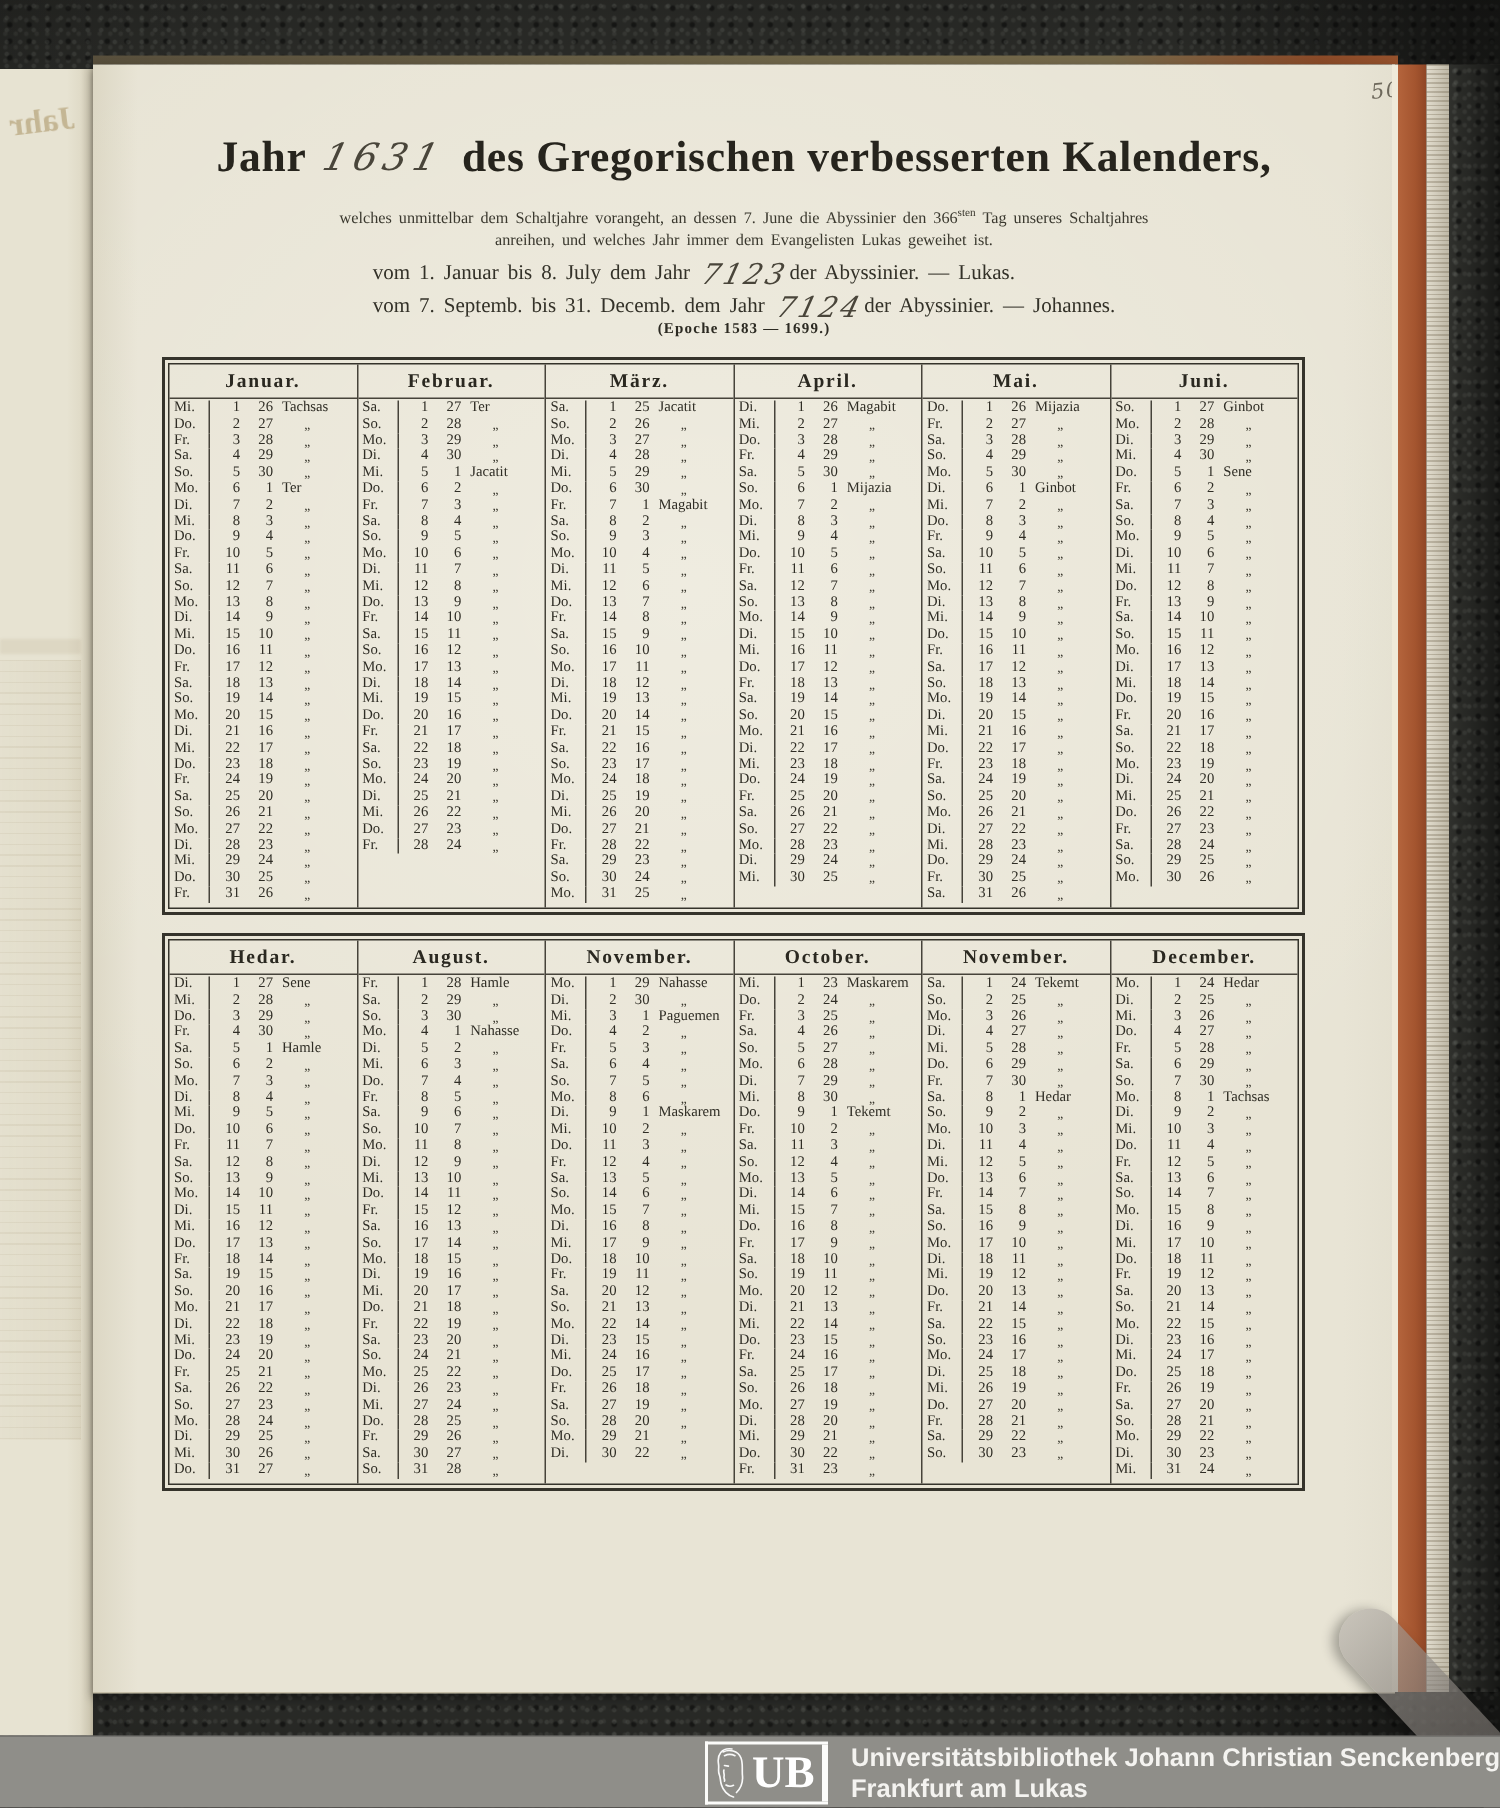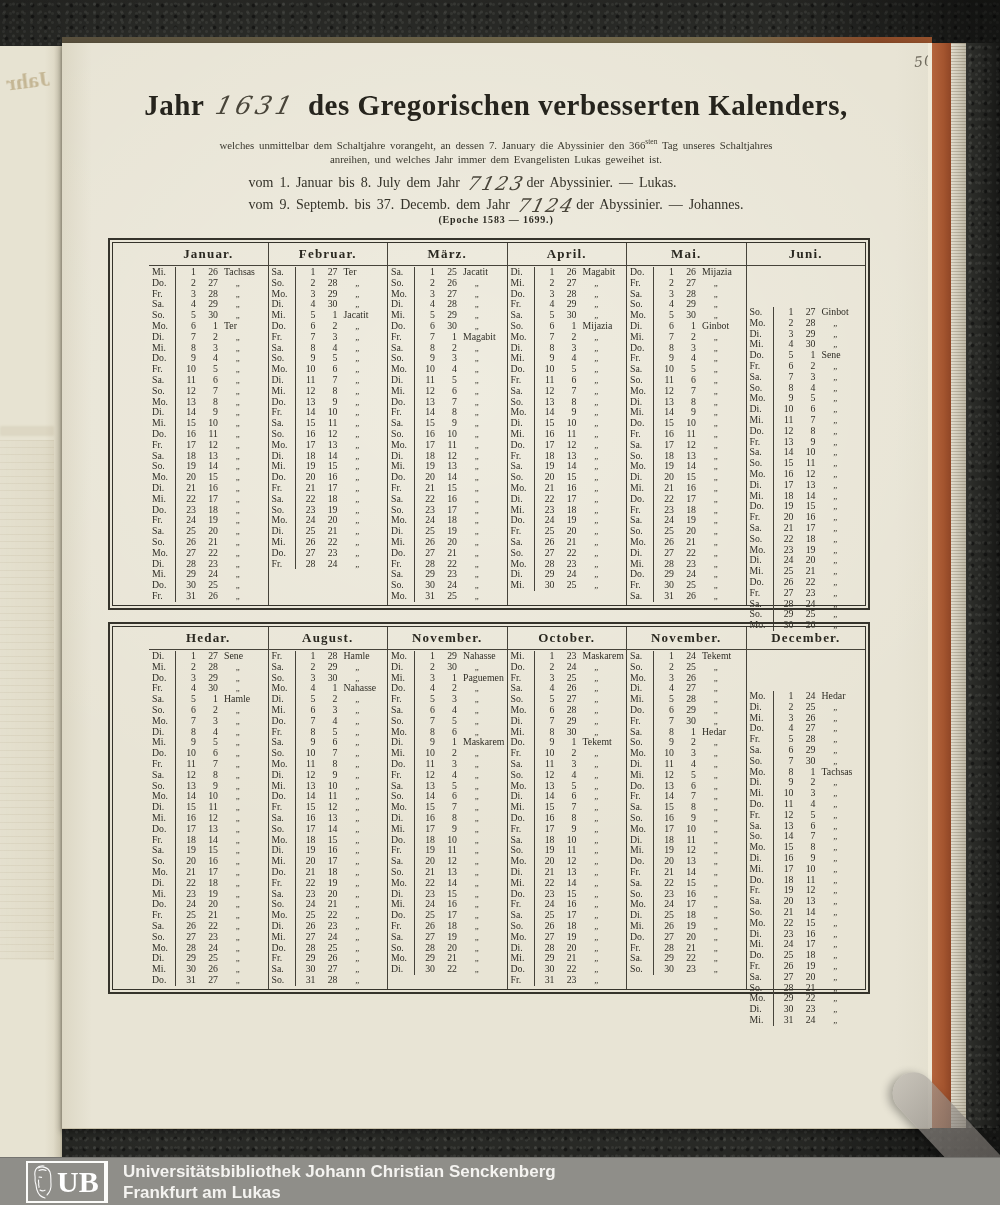--- a/index.html
+++ b/index.html
@@ -52,23 +52,23 @@
   .subtitle sup{font-size:7.5px;}
   .vom{position:absolute;top:128px;left:0;width:100%;text-align:center;}
   .vom-inner{display:inline-block;text-align:left;font-size:14px;line-height:19.5px;
     color:#333128;word-spacing:2.5px;white-space:nowrap;}
   .epoche{position:absolute;top:171px;left:0;width:100%;text-align:center;
     font-size:10px;font-weight:bold;color:#2c2a22;letter-spacing:.8px;}
   
   .cal-outer{position:absolute;left:46px;width:762px;border:2px solid #35332b;padding:2px;box-sizing:border-box;}
   .cal-outer.t1{top:195px;}
   .cal-outer.t2{top:579px;}
-  .cal-inner{border:1px solid #35332b;display:flex;height:362px;padding-left:36px;}
+  .cal-inner{border:1px solid #35332b;display:flex;height:362px;}
   .month{width:127px;box-sizing:border-box;border-right:1px solid #46433a;display:flex;flex-direction:column;}
-  .month.last{border-right:none;width:126px;gap:40px;}
+  .month.last{border-right:none;width:126px;}
   .mh{height:22px;line-height:22px;border-bottom:1px solid #46433a;text-align:center;
     font-weight:bold;font-size:13px;letter-spacing:1.2px;color:#2a2820;}
   .mb{flex:1;padding-top:1px;}
   .row{display:flex;height:10.8px;line-height:10.8px;font-size:9.8px;white-space:nowrap;color:#2f2d25;}
   .row .wd{width:23px;padding-left:3px;border-right:1px solid #46433a;}
   .row .g{width:20px;text-align:right;}
   .row .a{width:22px;text-align:right;}
   .row .m{flex:1;padding-left:6px;}
   .row .m.dit{padding-left:0;padding-right:10px;text-align:center;font-size:9px;color:#3a382e;}
   
@@ -82,21 +82,21 @@
   .leather-side::after{content:"";position:absolute;inset:0;
     background:linear-gradient(90deg, rgba(0,0,0,.05), rgba(0,0,0,.55));}
   
   .holder{position:absolute;left:967px;top:1043px;width:42px;height:260px;
     transform:rotate(-43deg);border-radius:21px 21px 0 0;
     background:linear-gradient(180deg, rgba(175,170,164,.60), rgba(120,115,110,.72) 40%, rgba(62,60,57,.88));
     box-shadow:-4px -2px 8px rgba(0,0,0,.3);}
   
   .banner{position:absolute;left:0;top:1157px;width:1000px;height:48px;background:#8f8e89;
     display:flex;align-items:center;font-family:"Liberation Sans",sans-serif;
-    border-top:1px solid rgba(0,0,0,.18);}
+    border-top:1px solid rgba(0,0,0,.18);justify-content:flex-end;}
   .logo-frame{margin-left:26px;width:78px;height:38px;border:2px solid #fcfcfa;border-right:none;
     display:flex;align-items:center;padding-left:2px;position:relative;flex:0 0 auto;}
   .head-icon{width:26px;height:36px;flex:0 0 auto;}
   .ub{font-family:"Liberation Serif",serif;font-weight:bold;font-size:30px;color:#fff;
     line-height:34px;margin-left:1px;}
   .logo-bar{display:inline-block;width:4px;height:38px;background:#fcfcfa;margin-left:5px;flex:0 0 auto;}
   .org{margin-left:15px;color:#f4f3f0;font-size:17px;line-height:21px;font-weight:bold;}
 </style>
 </head>
 <body>
@@ -110,27 +110,27 @@
     <div class="ghost-table"></div>
   </div>
 
   <div class="edge-band"></div>
 
   <div class="page">
     <div class="page-number">50</div>
 
     <h1 class="title"><span>Jahr</span><span class="hand year">1631</span><span>des Gregorischen verbesserten Kalenders,</span></h1>
 
-    <p class="subtitle"><span>welches unmittelbar dem Schaltjahre vorangeht, an dessen 7. January die Abyssinier den 366</span><sup>sten</sup><span> Tag unseres Schaltjahres</span><br>
+    <p class="subtitle"><span>welches unmittelbar dem Schaltjahre vorangeht, an dessen 7. June die Abyssinier den 366</span><sup>sten</sup><span> Tag unseres Schaltjahres</span><br>
     <span>anreihen, und welches Jahr immer dem Evangelisten Lukas geweihet ist.</span></p>
 
     <div class="vom">
       <div class="vom-inner">
         <div><span>vom 1. Januar bis 8. July dem Jahr</span><span class="hand num">7123</span><span>der Abyssinier. — Lukas.</span></div>
-        <div><span>vom 9. Septemb. bis 37. Decemb. dem Jahr</span><span class="hand num">7124</span><span>der Abyssinier. — Johannes.</span></div>
+        <div><span>vom 7. Septemb. bis 31. Decemb. dem Jahr</span><span class="hand num">7124</span><span>der Abyssinier. — Johannes.</span></div>
       </div>
     </div>
 
     <div class="epoche">(Epoche 1583 — 1699.)</div>
 
     <div class="cal-outer t1">
       <div class="cal-inner">
           <div class="month">
             <div class="mh">Januar.</div>
             <div class="mb">

